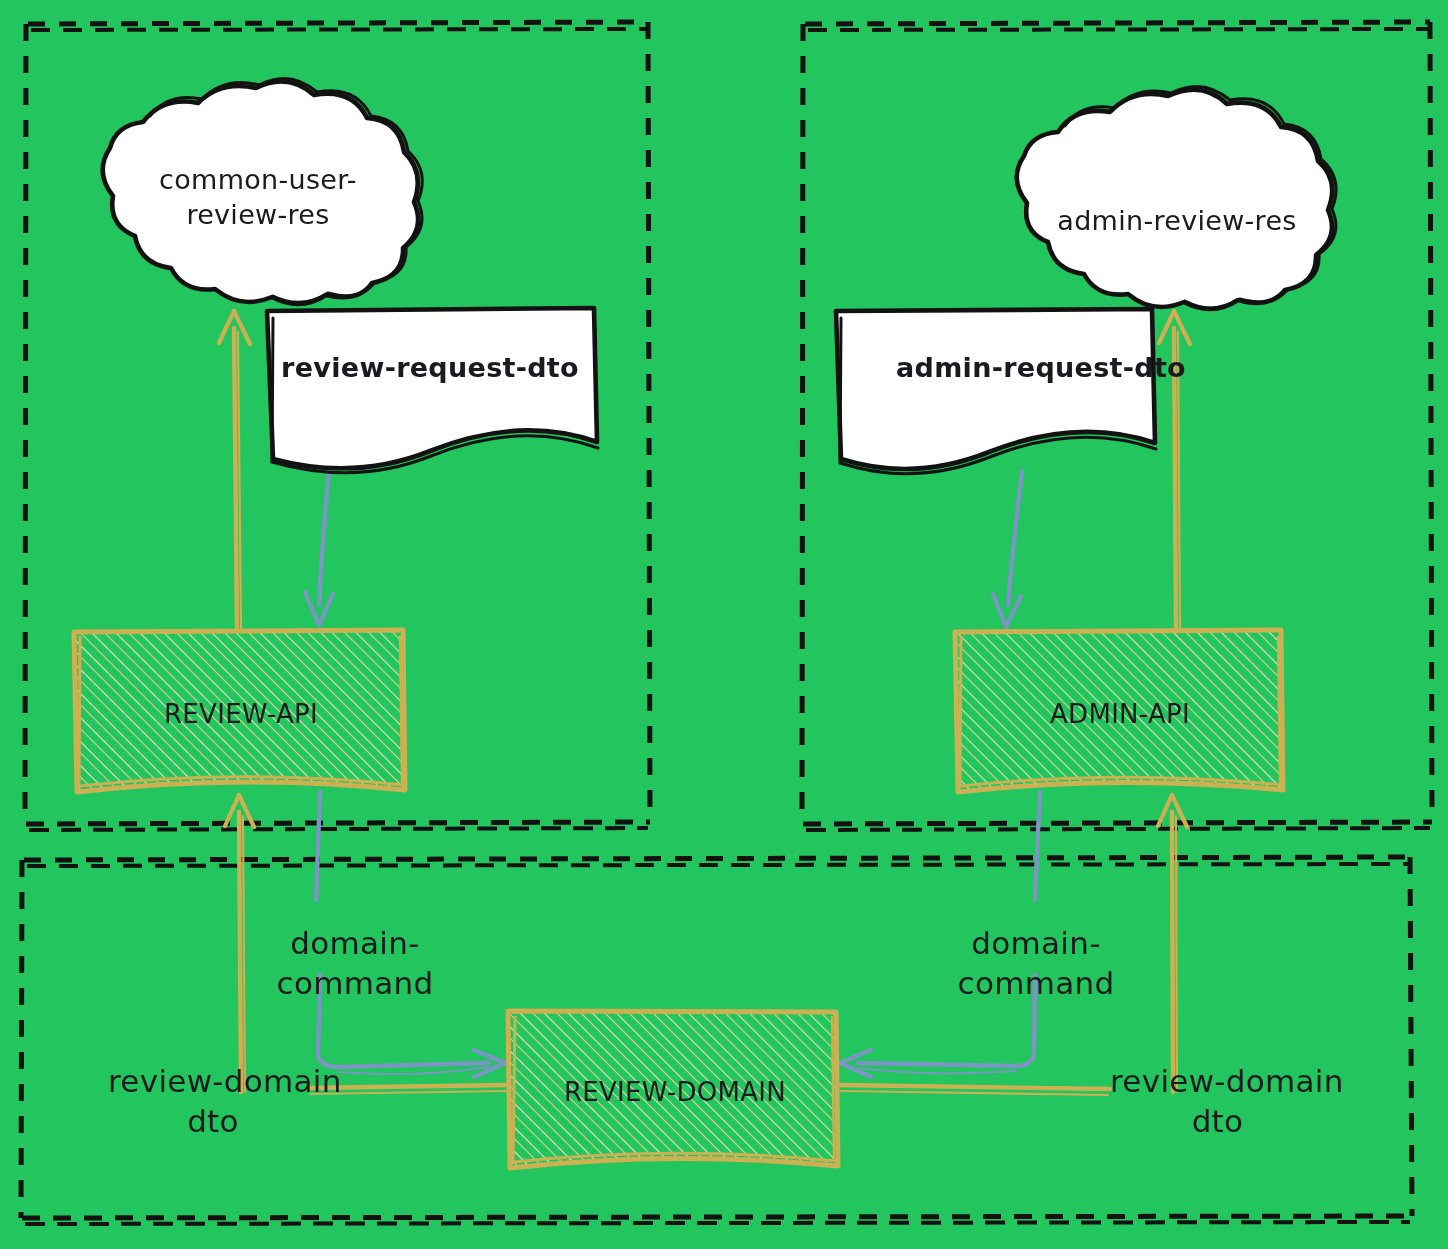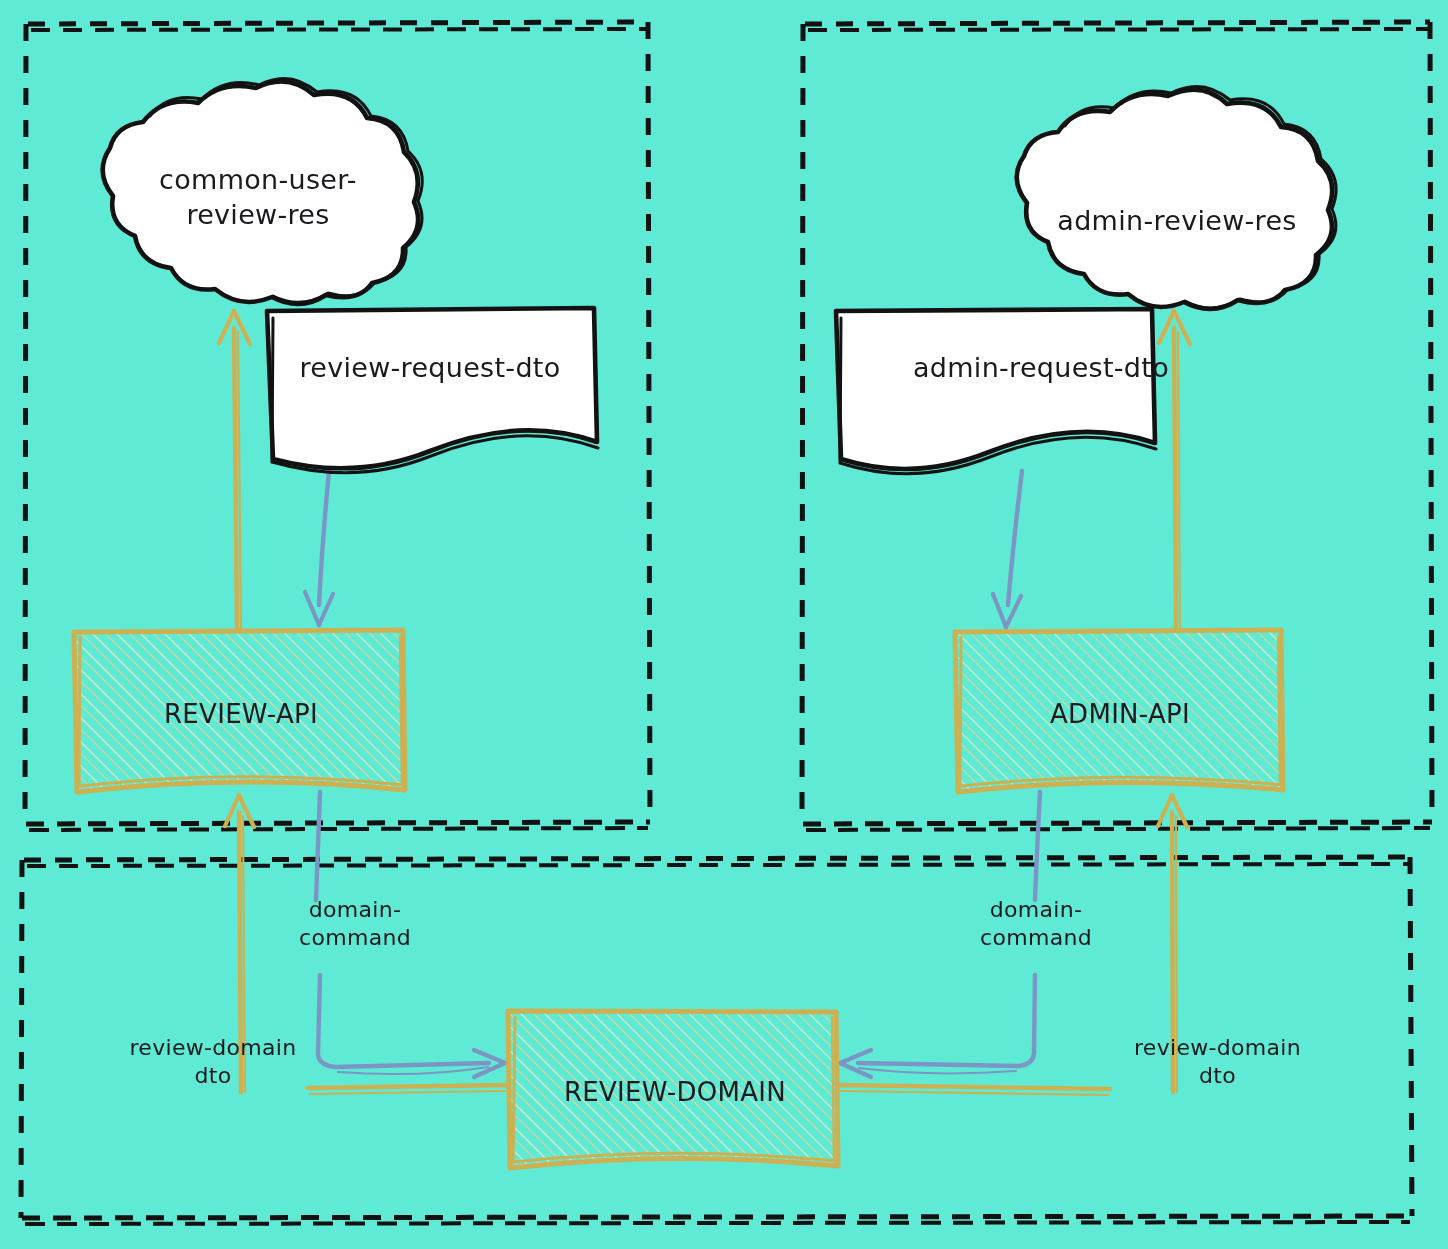--- a/index.html
+++ b/index.html
@@ -7,21 +7,21 @@
     padding: 0;
     background: #ffffff;
   }
   body {
     font-family: "DejaVu Sans", sans-serif;
   }
   #canvas {
     position: relative;
     width: 1448px;
     height: 1249px;
-    background: #5eead4;
+    background: #22c55e;
     overflow: hidden;
   }
   #scene {
     position: absolute;
     left: 0;
     top: 0;
     width: 1448px;
     height: 1249px;
   }
   .lbl {
@@ -35,23 +35,25 @@
     letter-spacing: 0.3px;
   }
   .lbl-node {
     font-size: 26px;
   }
   .lbl-cloud {
     font-size: 27px;
   }
   .lbl-doc {
     font-size: 27px;
+    font-weight: bold;
   }
   .lbl-edge {
-    font-size: 22px;
+    font-size: 31px;
+    margin-top: 28px;
   }
 </style>
 </head>
 <body>
 
 <div id="canvas">
 
   <svg id="scene" viewBox="0 0 1448 1249" xmlns="http://www.w3.org/2000/svg">
 
     <defs>

